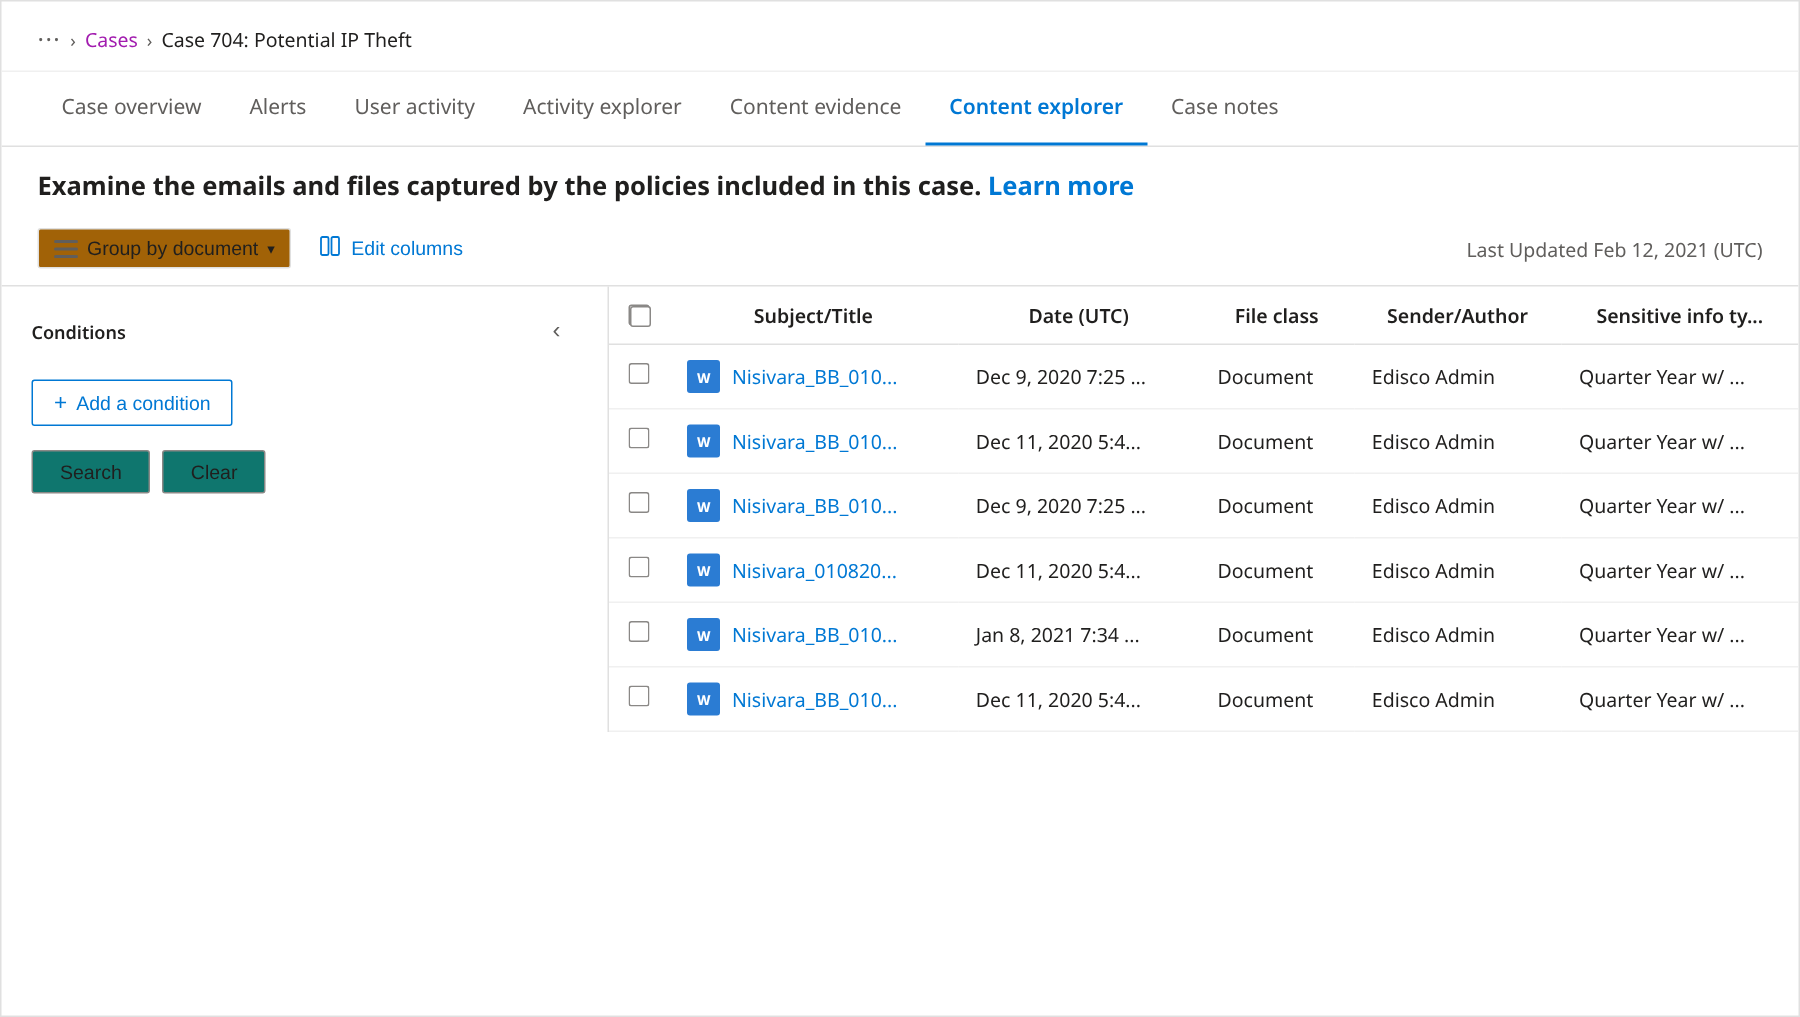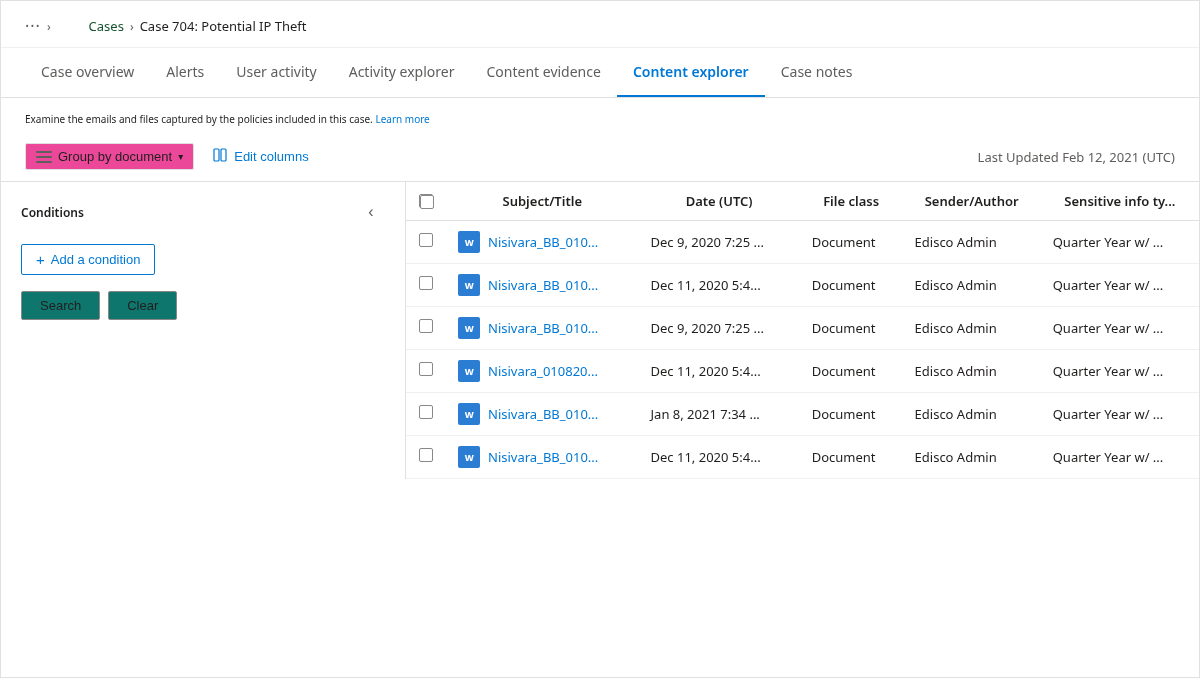--- a/index.html
+++ b/index.html
@@ -29,24 +29,23 @@
     .breadcrumb .dots {
       font-size: 16px;
       letter-spacing: 1px;
       color: #605e5c;
     }
     .breadcrumb .chevron {
       color: #605e5c;
       font-size: 12px;
     }
     .breadcrumb .crumb-link {
-      color: #14532d;
+      color: #a21caf;
       cursor: pointer;
       text-decoration: none;
-      margin-left: 32px;
     }
     .breadcrumb .crumb-current {
       color: #201f1e;
       font-weight: 400;
     }
 
     
     .nav-tabs {
       display: flex;
       align-items: flex-end;
@@ -65,22 +64,23 @@
     }
     .nav-tab.active {
       color: #0078d4;
       border-bottom: 2px solid #0078d4;
       font-weight: 600;
     }
 
     
     .description-bar {
       padding: 14px 24px 10px;
-      font-size: 10px;
-      color: #201f1e;
+      font-size: 17px;
+      color: #201f1e;
+      font-weight: bold;
     }
     .description-bar a {
       color: #0078d4;
       text-decoration: none;
     }
 
     
     .toolbar {
       display: flex;
       align-items: center;
@@ -95,21 +95,21 @@
     .btn-group-by {
       display: flex;
       align-items: center;
       gap: 6px;
       border: 1px solid #e0e0e0;
       border-radius: 2px;
       padding: 5px 10px;
       cursor: pointer;
       font-size: 13px;
       color: #201f1e;
-      background: #ec4899;
+      background: #a16207;
     }
     .btn-edit-cols {
       display: flex;
       align-items: center;
       gap: 6px;
       background: none;
       border: none;
       cursor: pointer;
       font-size: 13px;
       color: #0078d4;

